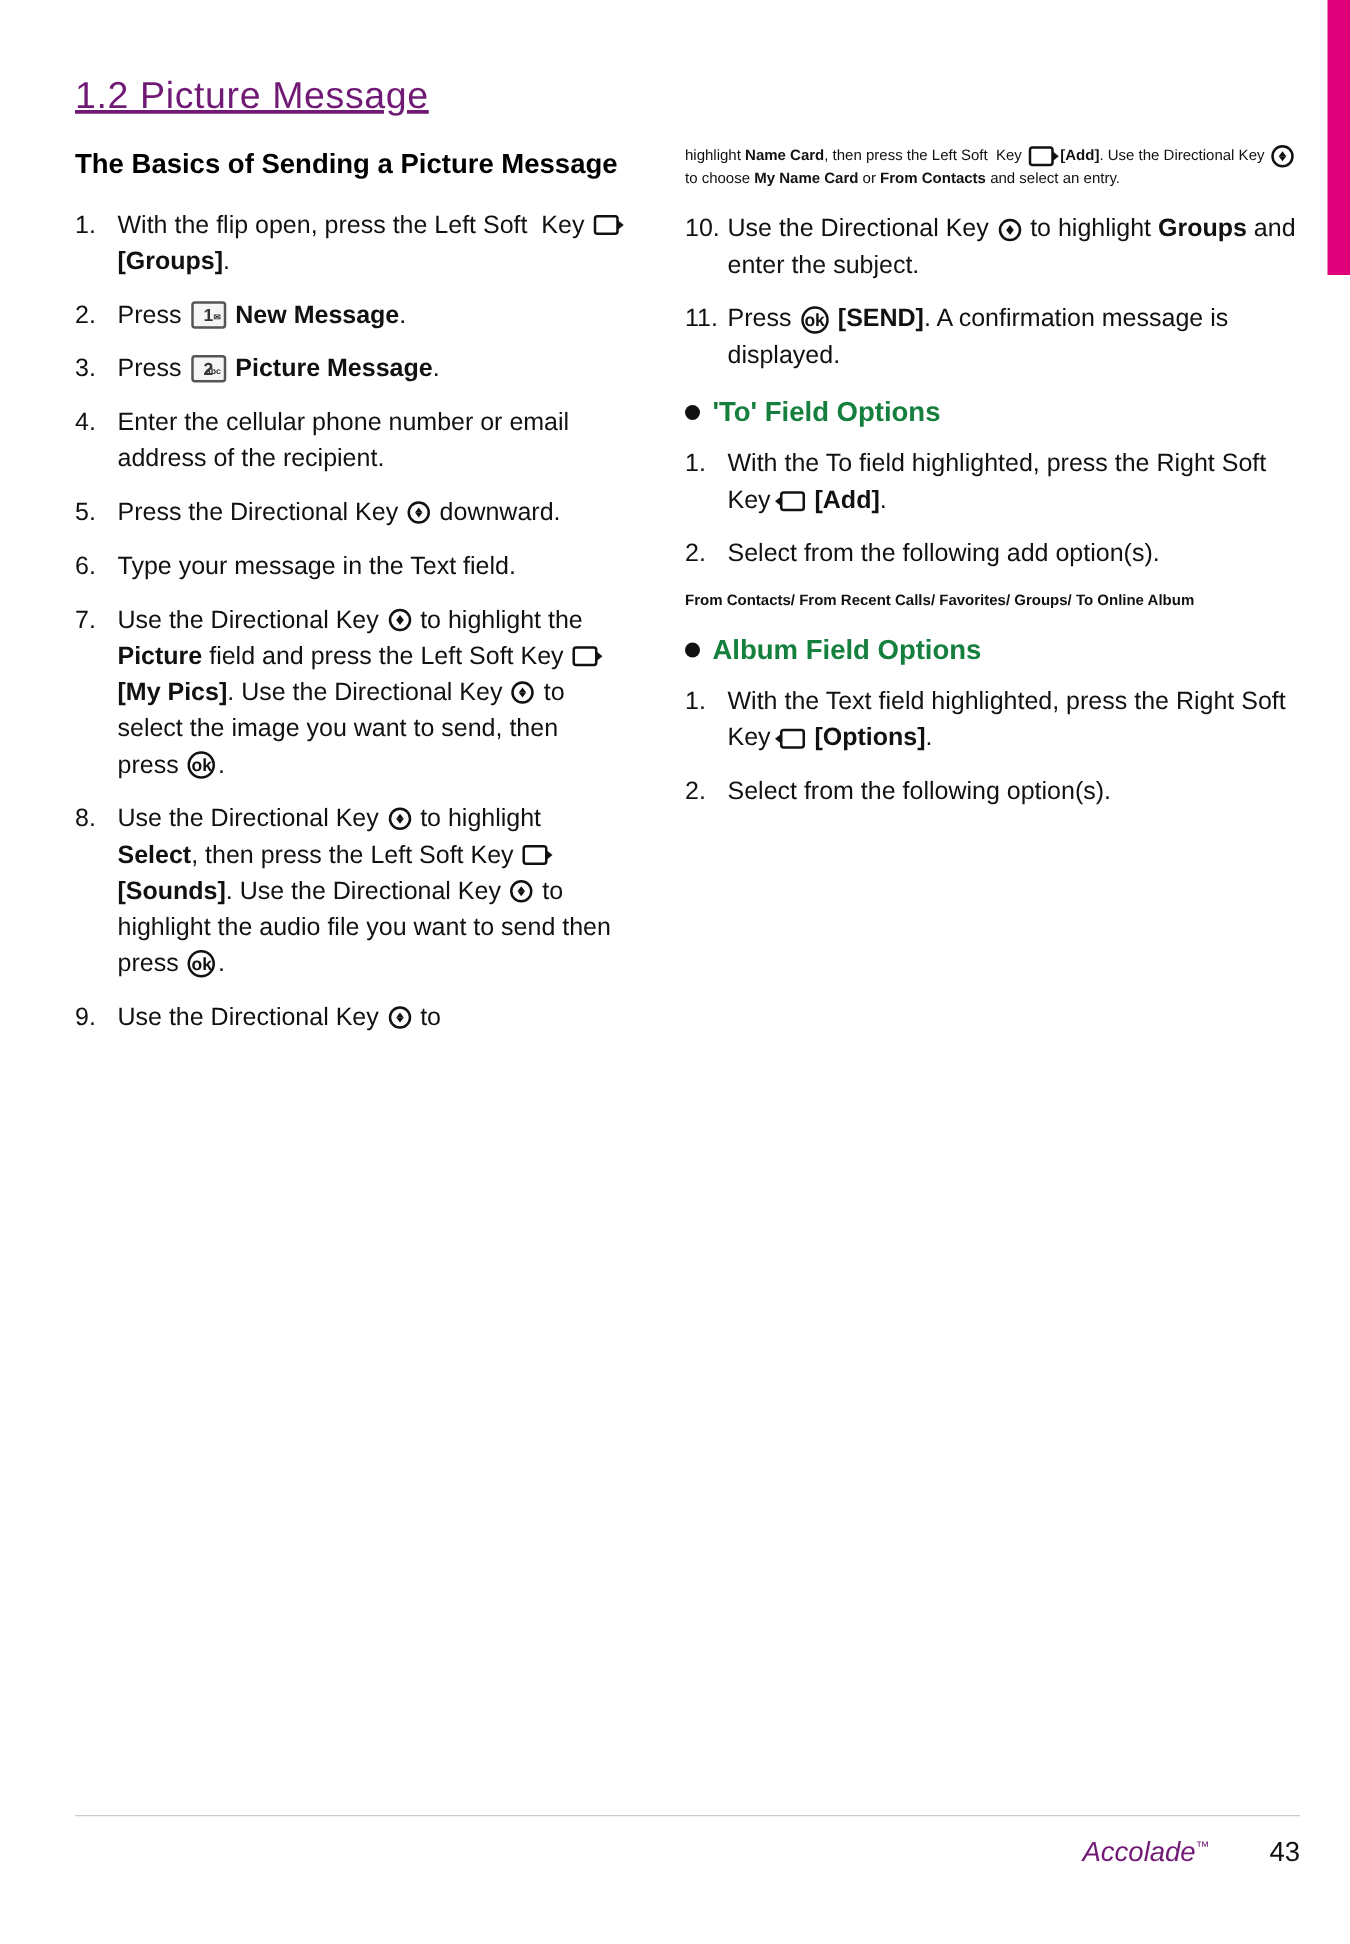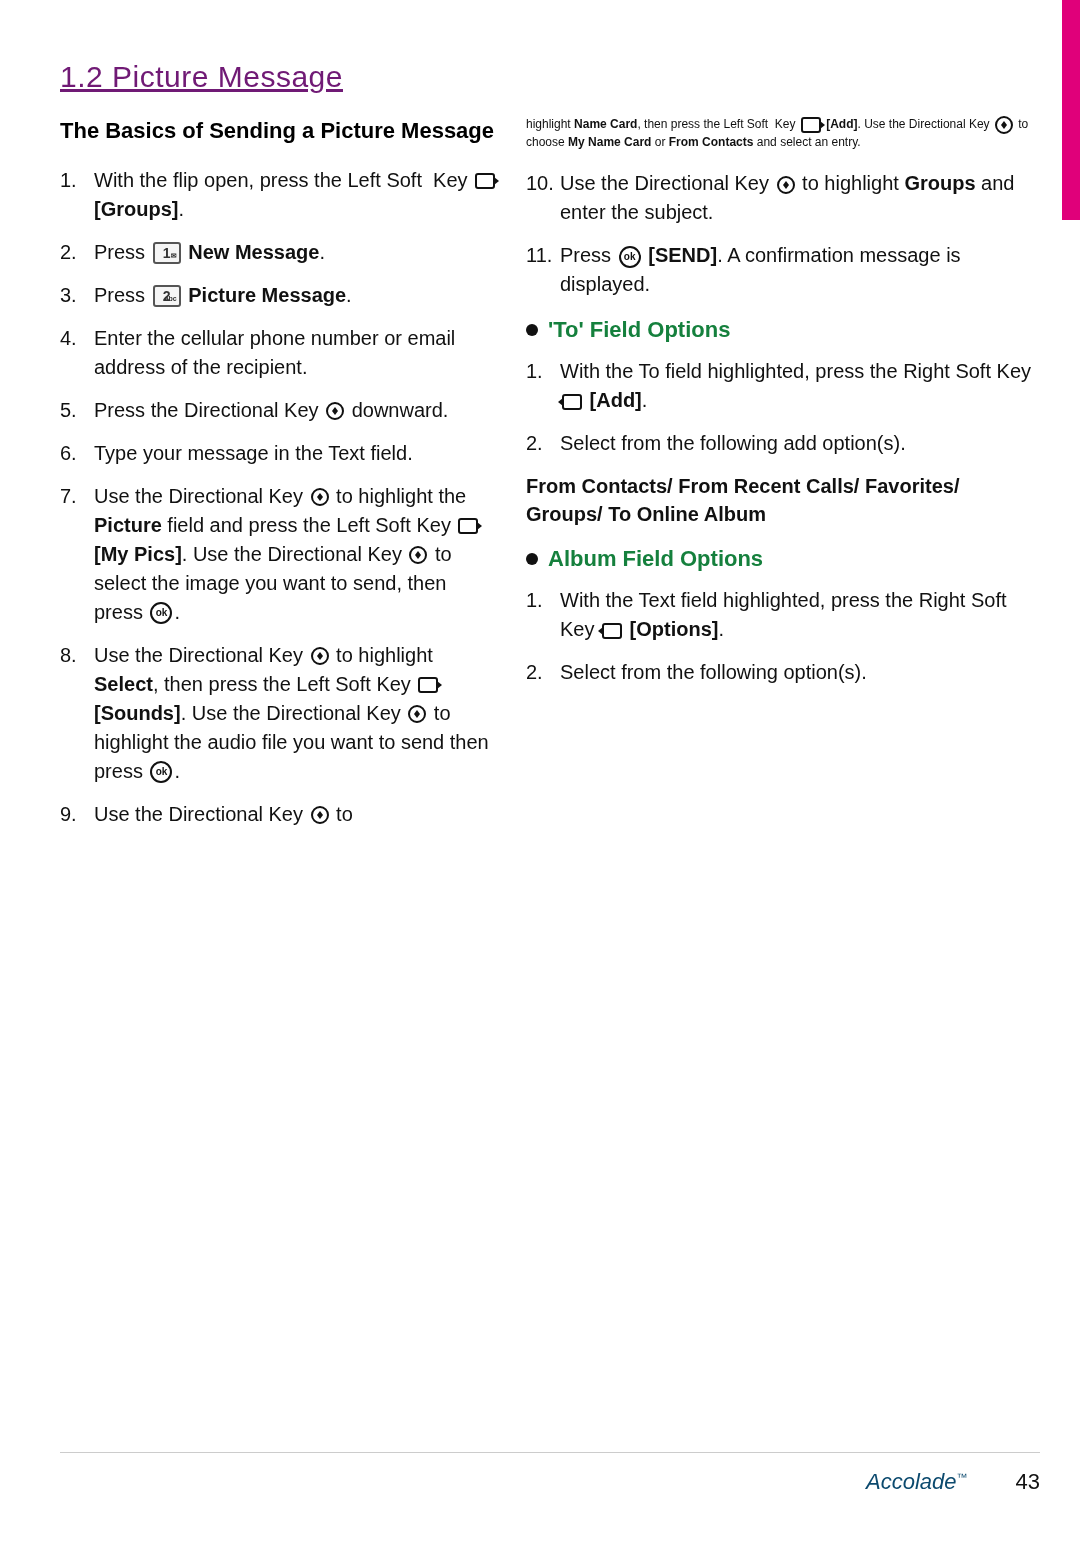--- a/index.html
+++ b/index.html
@@ -28,21 +28,21 @@
       left: 60px;
       right: 40px;
       bottom: 60px;
       display: flex;
       flex-direction: column;
     }
 
     
     .columns {
       display: flex;
-      gap: 26px;
+      gap: 48px;
       flex: 1;
     }
 
     .col-left {
       flex: 1;
       max-width: 440px;
     }
 
     .col-right {
       flex: 1;
@@ -167,21 +167,21 @@
 
     
     .icon-ok {
       display: inline-flex;
       align-items: center;
       justify-content: center;
       width: 22px;
       height: 22px;
       border: 2px solid #111;
       border-radius: 50%;
-      font-size: 10px;
+      font-size: 14px;
       font-weight: bold;
       vertical-align: middle;
       margin: 0 2px;
       color: #111;
     }
 
     
     .icon-key-box {
       display: inline-flex;
       align-items: center;
@@ -224,41 +224,41 @@
     .bullet-dot {
       display: inline-block;
       width: 12px;
       height: 12px;
       background: #111;
       border-radius: 50%;
       flex-shrink: 0;
     }
 
     .sub-bold-block {
-      font-size: 20px;
+      font-size: 12px;
       font-weight: bold;
       color: #111;
       margin: 12px 0 12px 0;
       line-height: 1.4;
     }
 
     
     .footer {
       display: flex;
       justify-content: flex-end;
       align-items: center;
       padding-top: 16px;
       border-top: 1px solid #ccc;
       margin-top: 10px;
     }
 
     .footer-brand {
       font-size: 22px;
       font-style: italic;
-      color: #0c4a6e;
+      color: #701a75;
       margin-right: 16px;
     }
 
     .footer-brand sup {
       font-size: 11px;
       vertical-align: super;
     }
 
     .footer-page {
       font-size: 22px;

